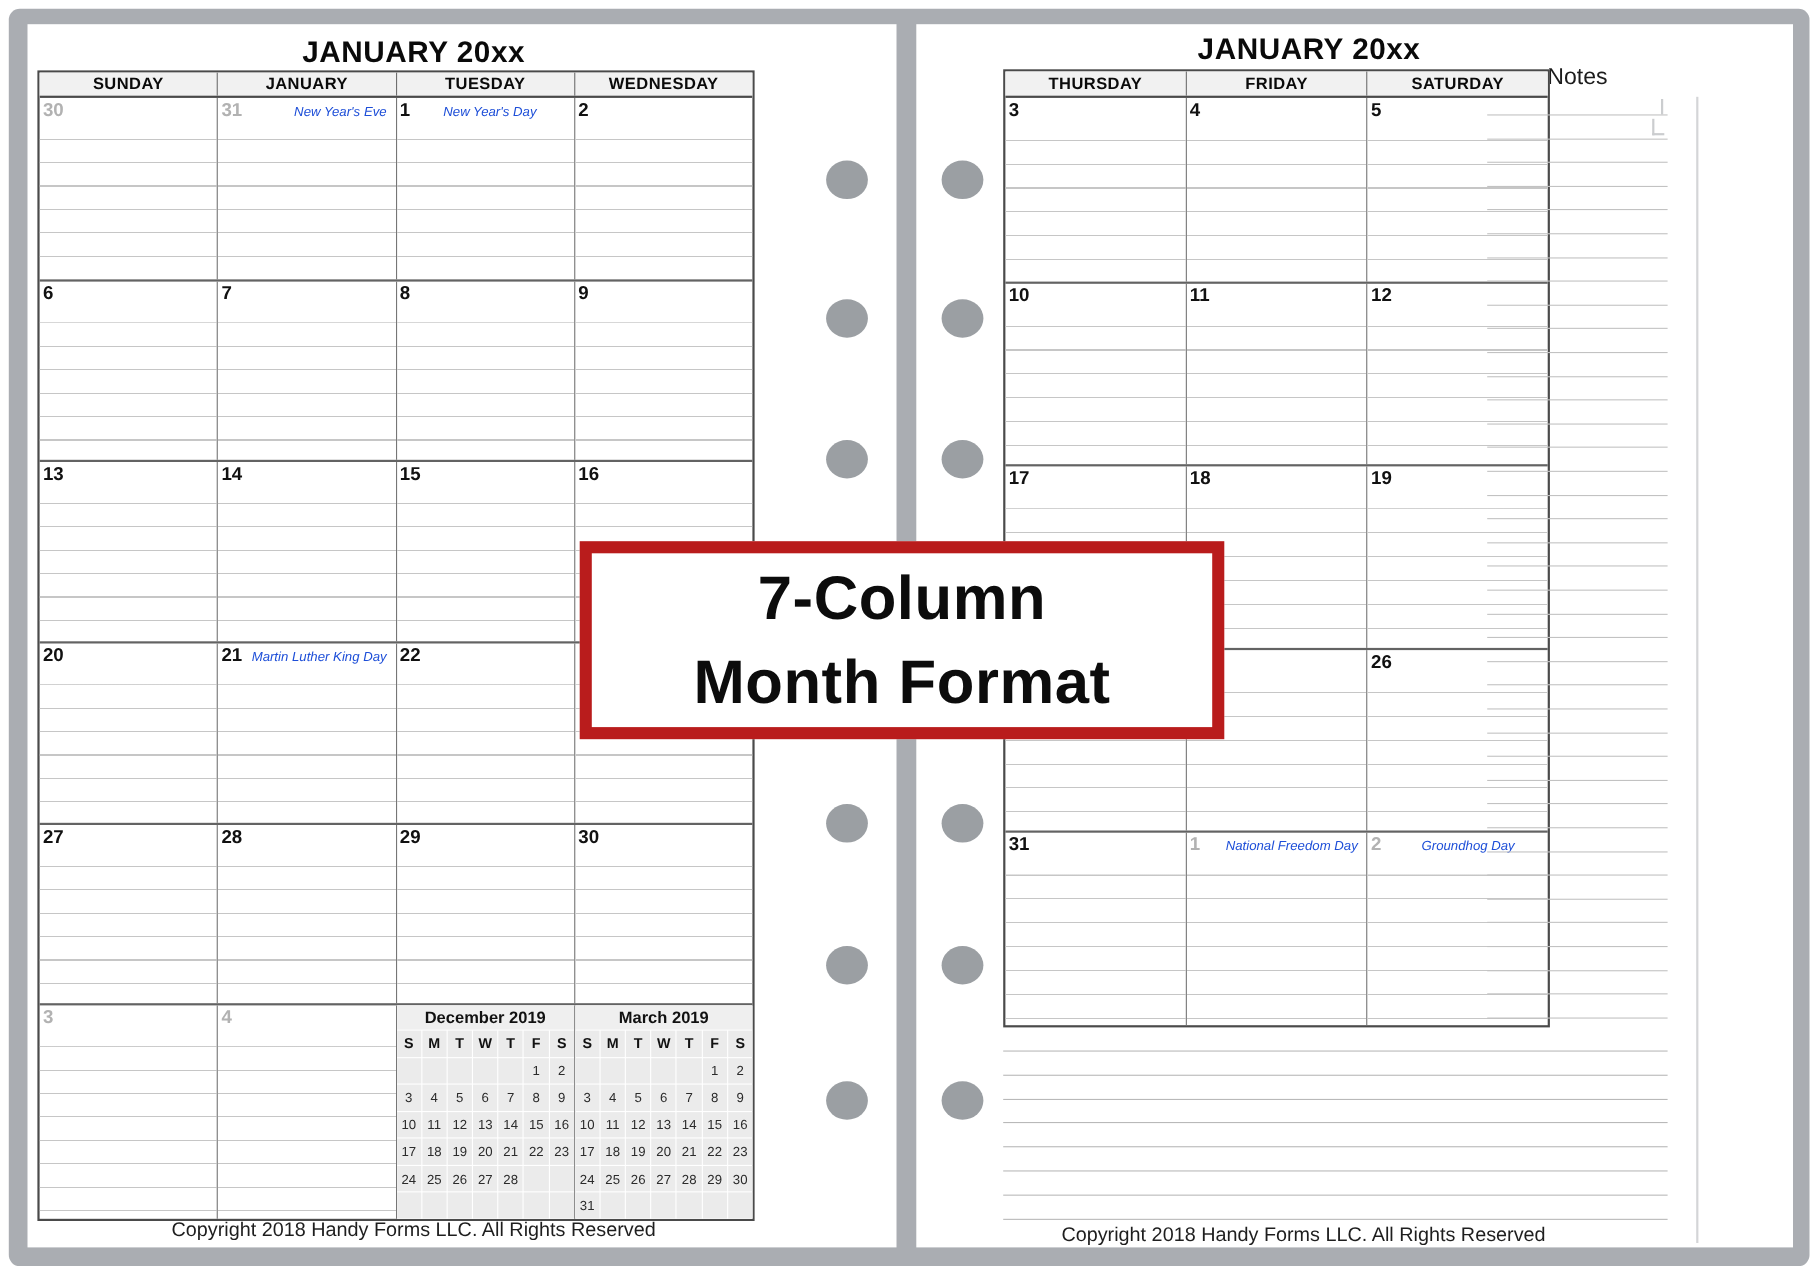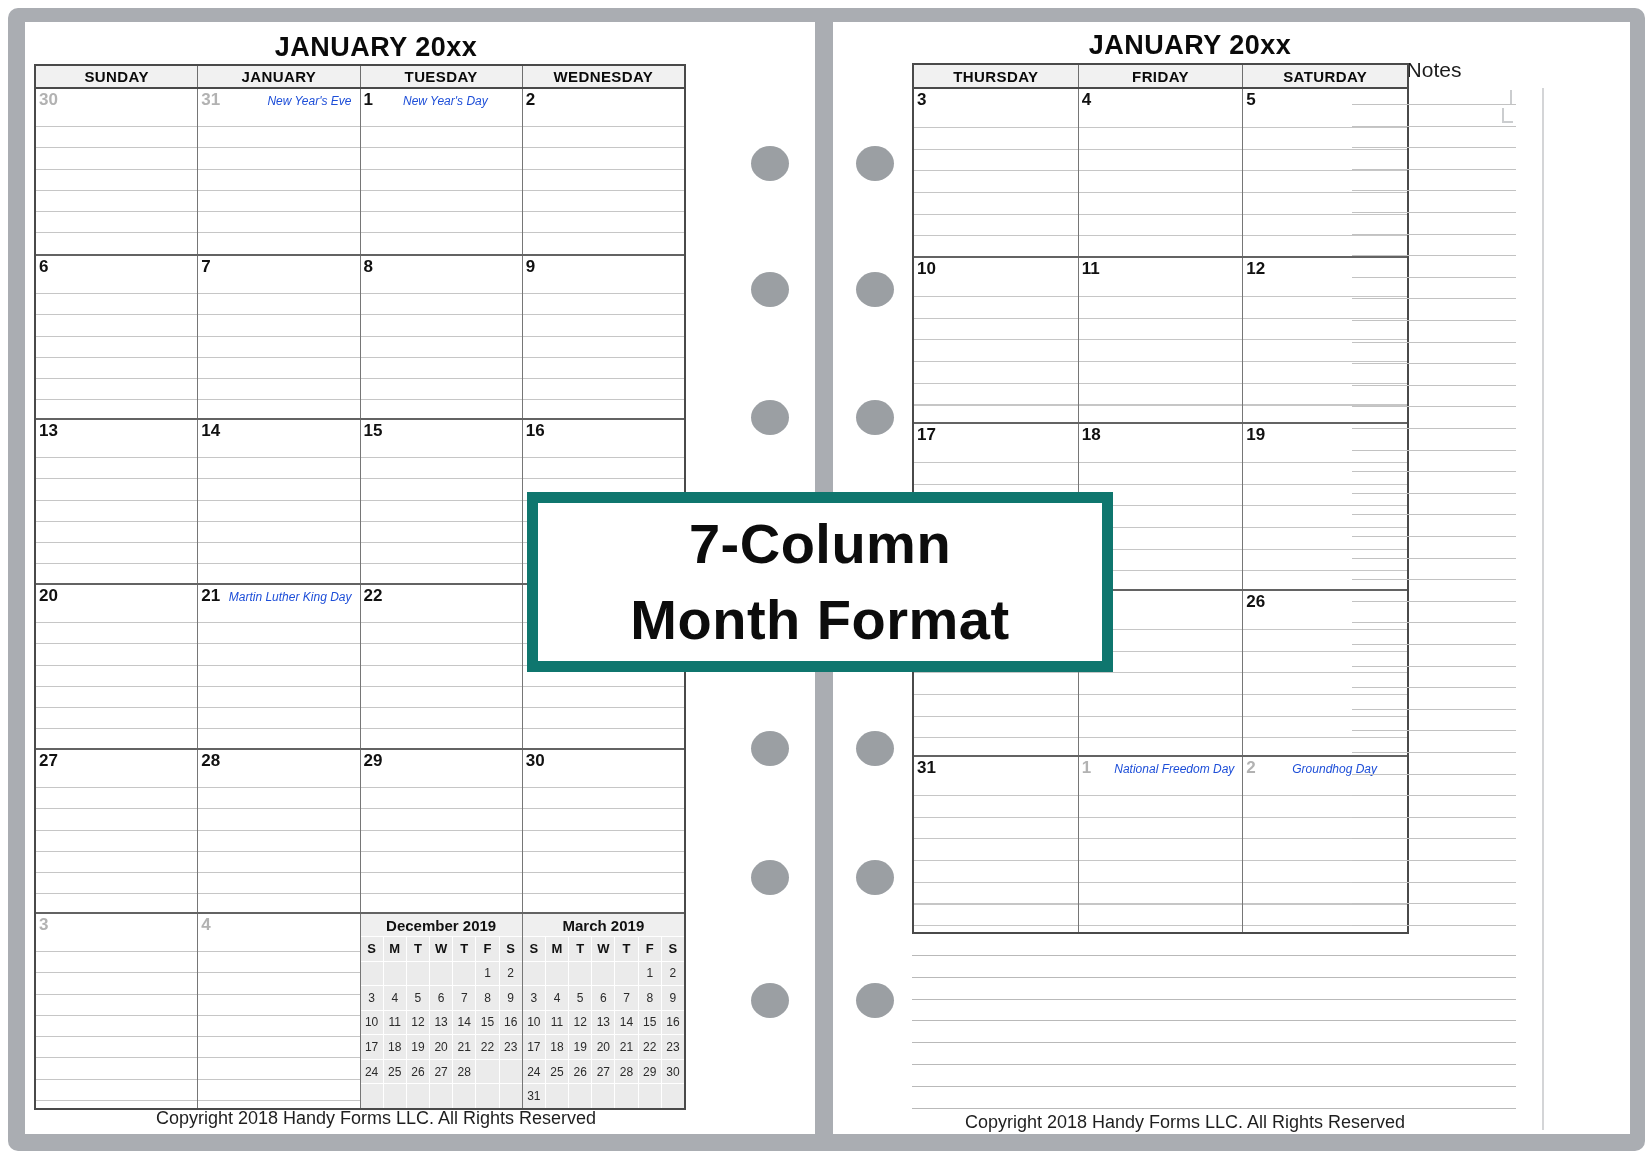--- a/index.html
+++ b/index.html
@@ -68,21 +68,21 @@
     border-left:2px solid #cbcdcf; border-bottom:2px solid #cbcdcf; }
 
   .copyright { position:absolute; text-align:center; font-size:18px; color:#1e1e1e; }
   #left-copy  { left:50px;  top:1108px; width:652px; }
   #right-copy { left:862px; top:1112px; width:646px; }
 
   .hole { position:absolute; width:38px; height:35px; border-radius:50%; background:#9b9fa3; }
 
   
   #overlay { position:absolute; left:527px; top:492px; width:586px; height:180px;
-    background:#ffffff; border:11px solid #0f766e; display:flex; flex-direction:column;
+    background:#ffffff; border:11px solid #b91c1c; display:flex; flex-direction:column;
     align-items:center; justify-content:center; }
   .ov-line { font-size:56px; font-weight:bold; color:#0c0c0c; line-height:76px; letter-spacing:0.5px; }
 </style>
 </head>
 <body>
 
 <div id="canvas">
   <div class="frame"></div>
 
   <div class="page" id="left-page"></div>

